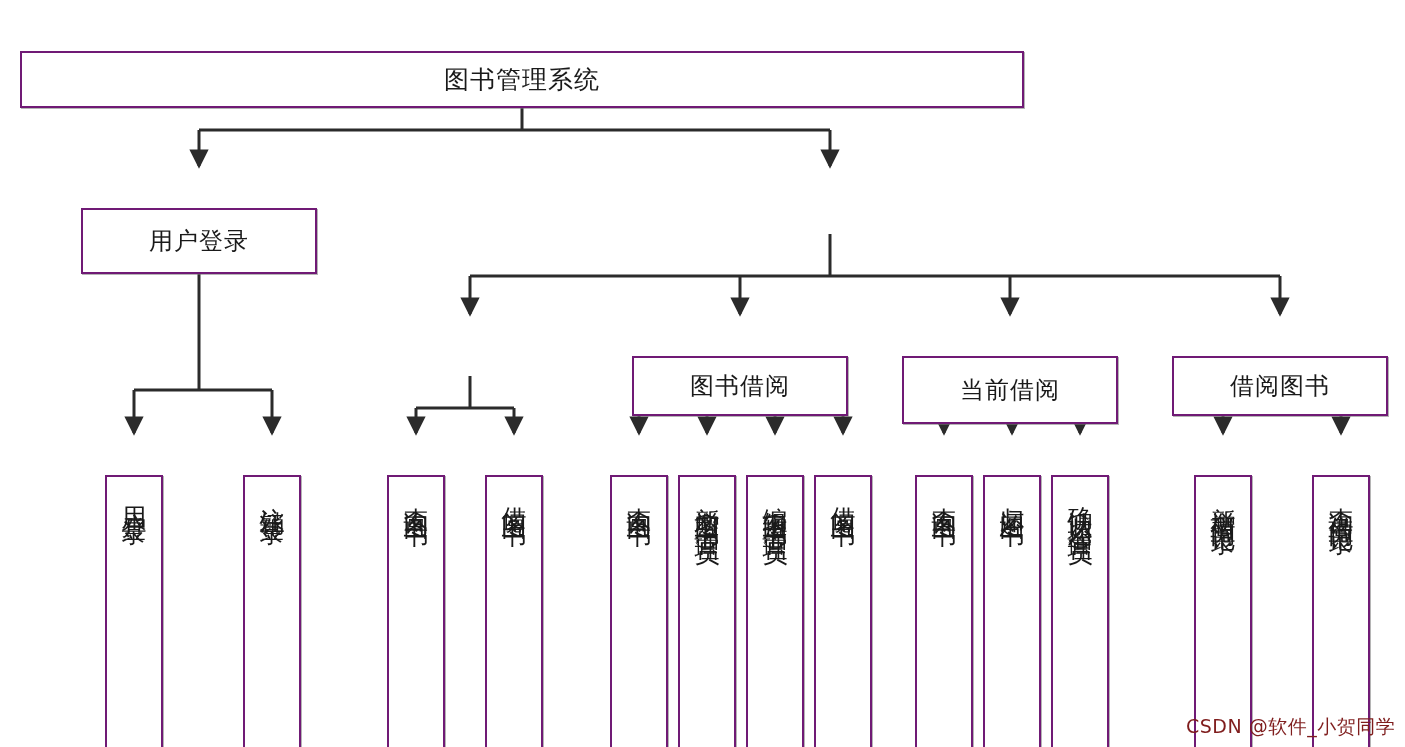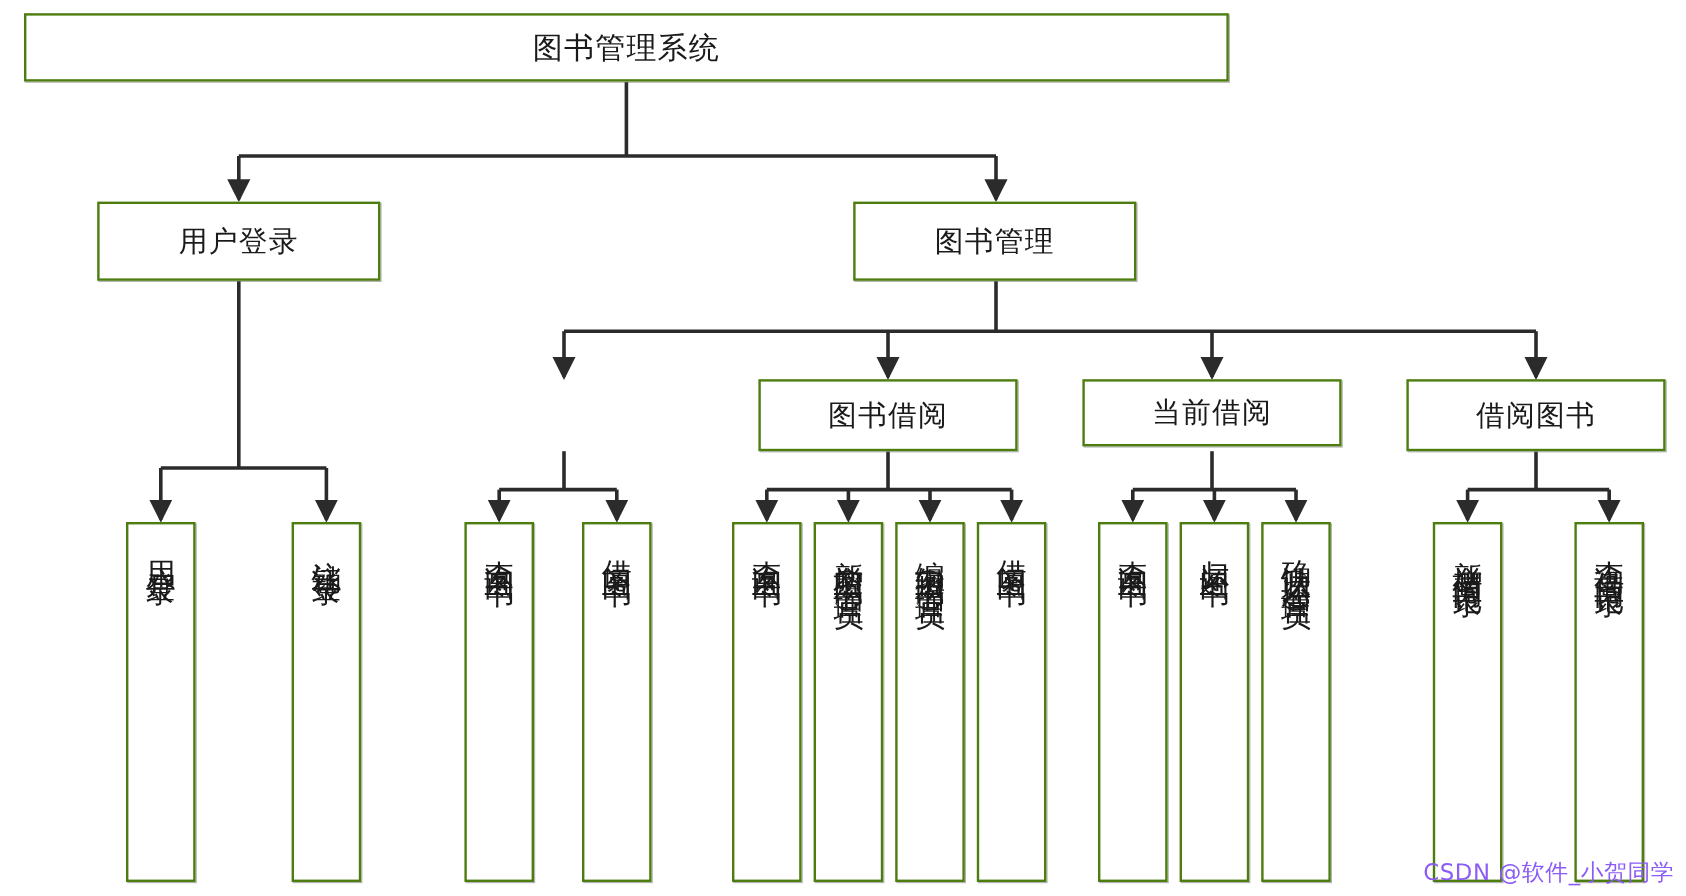--- a/index.html
+++ b/index.html
@@ -22,27 +22,28 @@
     position: absolute;
     left: 0;
     top: 0;
     width: 1405px;
     height: 747px;
     pointer-events: none;
   }
   .node {
     position: absolute;
     box-sizing: border-box;
-    border: 2px solid #4d7c0f;
+    border: 2px solid #701a75;
     background: #ffffff;
     display: flex;
     align-items: center;
     justify-content: center;
     color: #1a1a1a;
     box-shadow: 1px 1px 0 rgba(120,120,120,0.55);
+    margin-top: 40px;
   }
   .node .lbl {
     display: block;
     text-align: center;
     line-height: 1.18;
     white-space: pre;
   }
   
   .h-node .lbl {
     font-size: 24px;
@@ -62,21 +63,21 @@
     font-size: 25px;
     line-height: 1.0;
     letter-spacing: 5px;
     white-space: nowrap;
   }
   .watermark {
     position: absolute;
     left: 1186px;
     top: 714px;
     font-size: 19px;
-    color: #8b5cf6;
+    color: #7f1d1d;
     letter-spacing: 0.5px;
     white-space: nowrap;
     font-family: "DejaVu Sans", "Liberation Sans", sans-serif;
   }
 </style>
 </head>
 <body>
 
 <div id="canvas">
 
@@ -130,28 +131,25 @@
     </g>
   </svg>
 
   <div class="node h-node root" style="left: 20px; top: 11px; width: 1004px; height: 57px;">
     <span class="lbl">图书管理系统</span>
   </div>
 
   <div class="node h-node" style="left: 81px; top: 168px; width: 236px; height: 66px;">
     <span class="lbl">用户登录</span>
   </div>
-  <div class="node h-node" style="left: 711px; top: 168px; width: 236px; height: 66px;">
-    <span class="lbl">图书管理</span>
-  </div>
 
   <div class="node h-node" style="left: 632px; top: 316px; width: 216px; height: 60px;">
     <span class="lbl">图书借阅</span>
   </div>
-  <div class="node h-node" style="left: 902px; top: 316px; width: 216px; height: 56px;">
+  <div class="node h-node" style="left: 902px; top: 316px; width: 216px; height: 68px;">
     <span class="lbl">当前借阅</span>
   </div>
   <div class="node h-node" style="left: 1172px; top: 316px; width: 216px; height: 60px;">
     <span class="lbl">借阅图书</span>
   </div>
 
   <div class="node v-node" style="left: 105px; top: 435px; width: 58px; height: 300px;">
     <span class="lbl">用户登录</span>
   </div>
   <div class="node v-node" style="left: 243px; top: 435px; width: 58px; height: 300px;">

